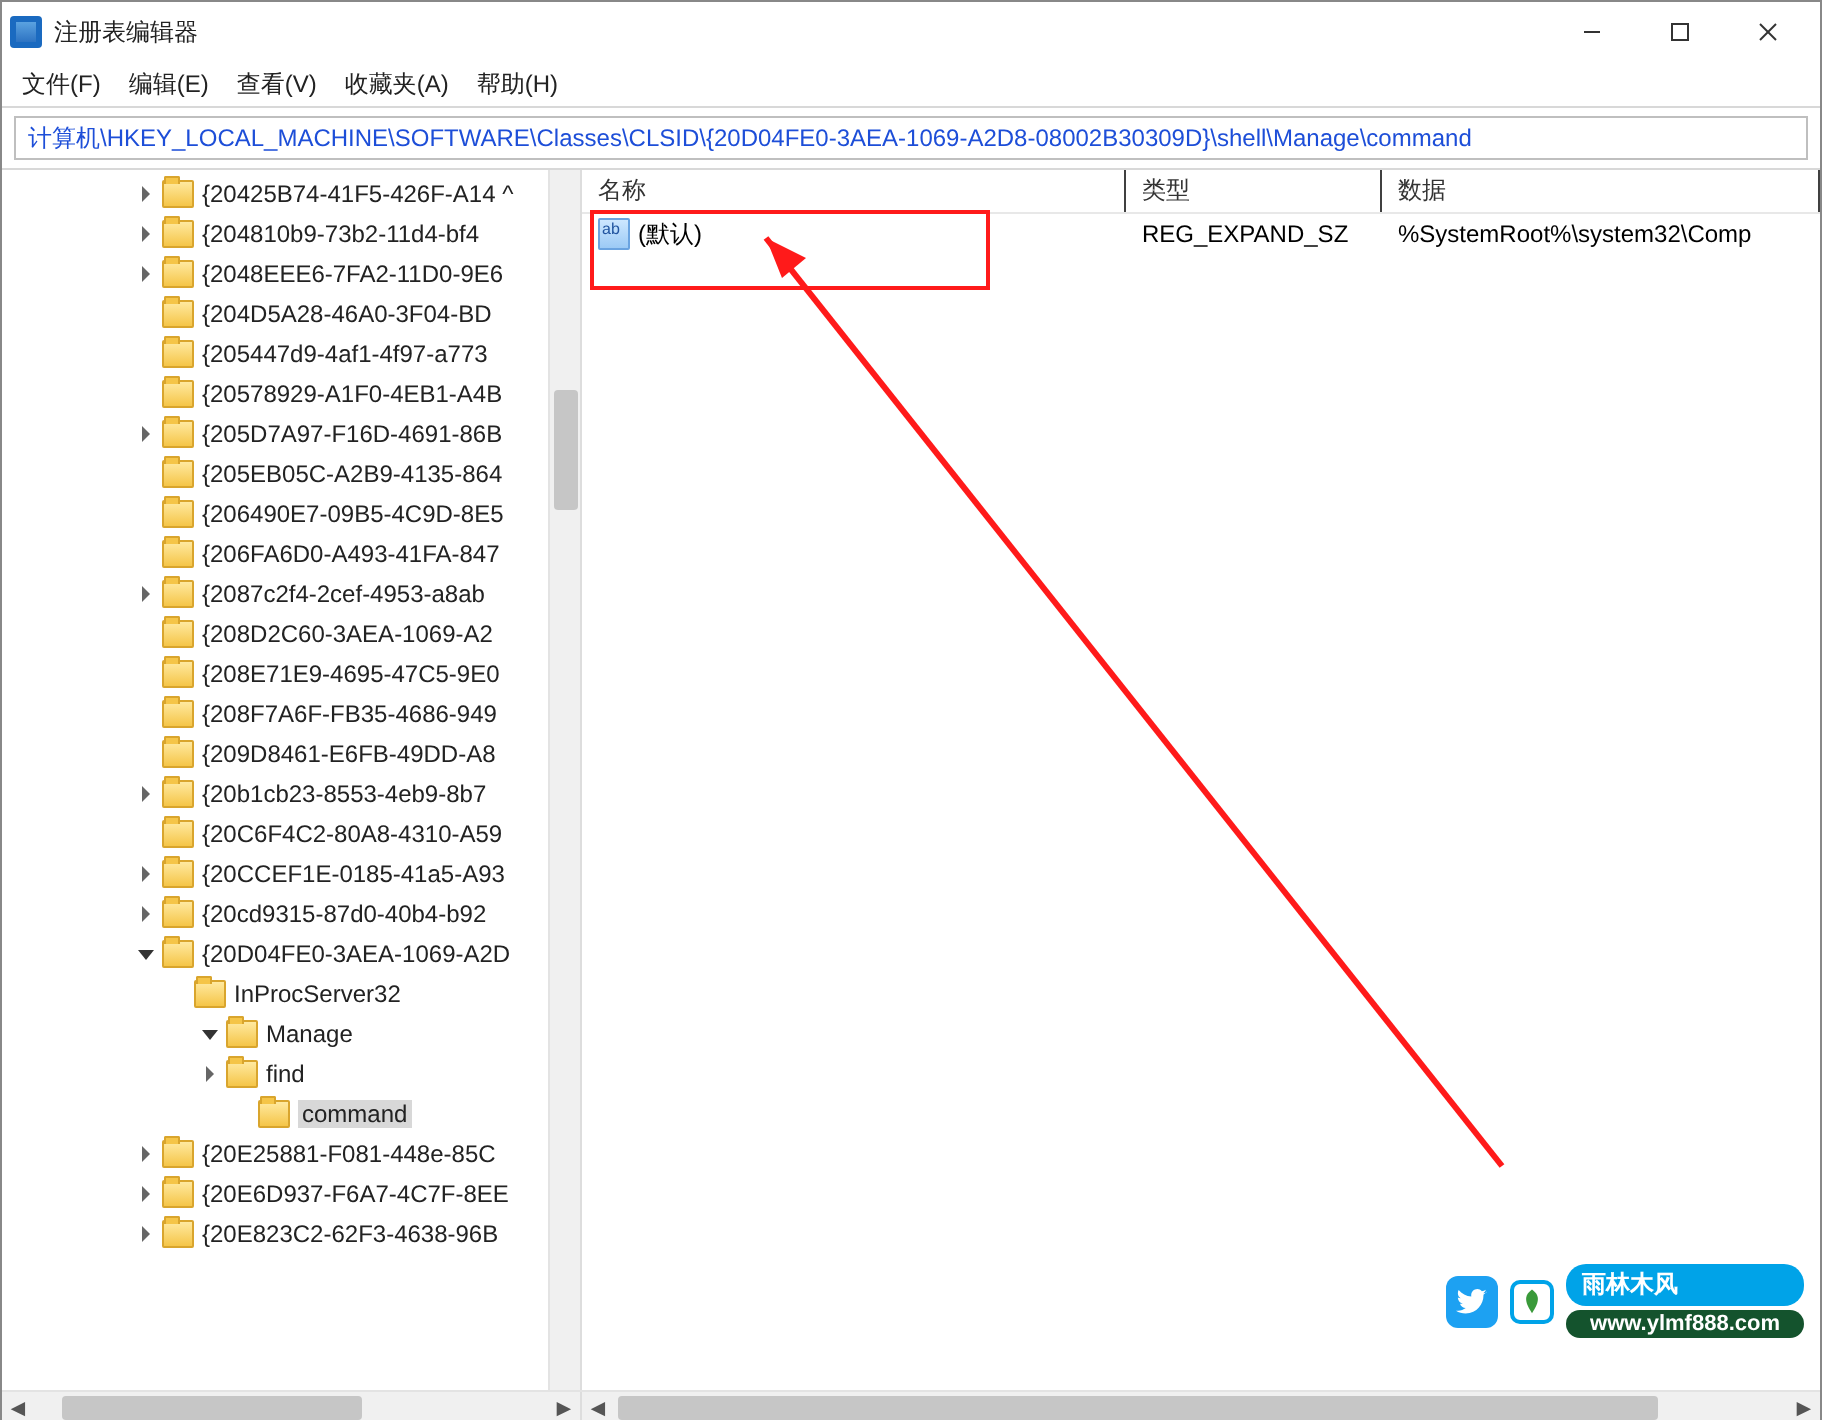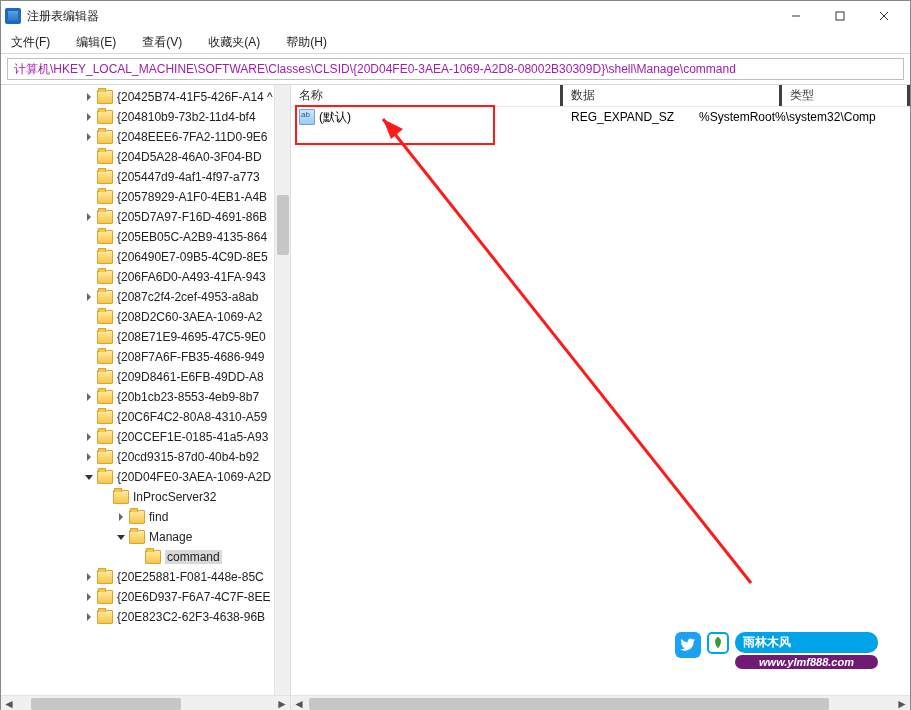--- a/index.html
+++ b/index.html
@@ -5,65 +5,65 @@
   * { box-sizing: border-box; margin: 0; padding: 0; font-family: "Microsoft YaHei", Tahoma, sans-serif; font-size: 12px; }
   html, body { width: 911px; height: 710px; background: #f6f6f6; overflow: hidden; }
   .window { width: 911px; height: 710px; background: #fff; border: 1px solid #888; position: relative; }
   .titlebar { display: flex; align-items: center; height: 30px; padding: 13px 4px; }
   .titlebar .app-icon { width: 16px; height: 16px; background: #1a6ac0; margin-right: 6px; display: inline-block; border-radius: 2px; position:relative; }
   .titlebar .app-icon:after{content:"";position:absolute;left:3px;top:3px;width:10px;height:10px;background:linear-gradient(#5aa2e0,#2d73c2);}
   .titlebar .title { flex: 0 0 auto; color: #222; }
   .titlebar .spacer { flex: 1; }
   .winbtn { width: 44px; height: 28px; display: flex; align-items: center; justify-content: center; color: #444; }
   .winbtn svg { width: 10px; height: 10px; }
-  .menubar { display: flex; align-items: center; height: 22px; padding: 0 6px; gap: 18px; color: #222; }
+  .menubar { display: flex; align-items: center; height: 22px; padding: 0 6px; gap: 6px; color: #222; }
   .menubar .menu-item { padding: 1px 4px; }
   .addrbar { border-top: 1px solid #d8d8d8; border-bottom: 1px solid #d8d8d8; background:#fff; padding: 4px 6px; }
-  .addrbar input { width: 100%; border: 1px solid #bfbfbf; padding: 3px 6px; font-size: 12px; color:#a21caf; background:#fff; }
+  .addrbar input { width: 100%; border: 1px solid #bfbfbf; padding: 3px 6px; font-size: 12px; color:#1d4ed8; background:#fff; }
   .content { display: flex; height: calc(100% - 30px - 22px - 30px - 16px); position:relative; }
   
   .tree-wrap{ width:290px; flex:0 0 290px; border-right:1px solid #ddd; position:relative; overflow:hidden; background:#fff;}
   .tree { height:100%; overflow:hidden; padding-top:2px;}
-  .tree-row { display:flex; align-items:center; height:20px; white-space:nowrap; position:relative; padding-left:16px;}
+  .tree-row { display:flex; align-items:center; height:20px; white-space:nowrap; position:relative; padding-left:0;}
   .tw { width:16px; height:16px; display:inline-flex; align-items:center; justify-content:center; color:#555; flex:0 0 16px;}
   .tw.empty{visibility:hidden;}
   .folder-icon { width:16px; height:14px; flex:0 0 16px; margin-right:4px; display:inline-block; background: linear-gradient(#ffe9a0,#f5c548); border:1px solid #d9a52d; border-radius:1px; position:relative;}
   .folder-icon:before{content:"";position:absolute;top:-3px;left:0;width:6px;height:3px;background:#f5c548;border:1px solid #d9a52d;border-bottom:none;border-radius:1px 1px 0 0;}
   .tree-label { color:#222; overflow:hidden; text-overflow:clip; }
   .tree-row.selected .tree-label{ background:#d8d8d8; padding:0 2px;}
   .ind { display:inline-block; height:1px; }
   
   .tree-scroll{position:absolute; right:0; top:0; bottom:0; width:16px; background:#f0f0f0; border-left:1px solid #e3e3e3;}
   .tree-thumb{position:absolute; left:2px; width:12px; top:110px; height:60px; background:#c6c6c6; border-radius:2px;}
   
   .list{ flex:1; display:flex; flex-direction:column; background:#fff; position:relative;}
   .list-header{ display:flex; height:22px; align-items:center; border-bottom:1px solid #e8e8e8; color:#333;}
-  .list-header .col{ padding:0 8px; border-right:3px solid #404040; height:100%; display:flex; align-items:center;}
+  .list-header .col{ padding:0 8px; border-right:1px solid #404040; height:100%; display:flex; align-items:center;}
   .list-body{flex:1; position:relative;}
   .list-row{display:flex; align-items:center; height:20px; padding:2px 0;}
   .list-row .cell{padding:0 8px; overflow:hidden; white-space:nowrap;}
   .val-icon{width:16px;height:16px;display:inline-block;margin-right:4px;vertical-align:middle;background:linear-gradient(#cde7ff,#9ccaf5);border:1px solid #6aa3e0;border-radius:1px;position:relative;}
   .val-icon:after{content:"ab";font-size:8px;color:#2255a0;position:absolute;left:1px;top:1px;line-height:8px;}
   .col-name{ width:272px;}
   .col-type{ width:128px;}
   .col-data{ flex:1;}
   .redbox{ position:absolute; border:2px solid #ff1a1a; pointer-events:none; z-index:5;}
   .arrow{position:absolute; z-index:5; pointer-events:none;}
   .arrow line{stroke:#ff1a1a;stroke-width:3;}
   .arrow polygon{fill:#ff1a1a;}
   
   .bottom-bar{height:16px; background:#f0f0f0; border-top:1px solid #e3e3e3; display:flex;}
   .hscroll-track{flex:1; position:relative;}
   .hscroll-track .sbtn{width:16px;height:16px;display:inline-flex;align-items:center;justify-content:center;color:#555;}
   .hscroll-thumb{position:absolute; top:2px; height:12px; background:#c6c6c6; border-radius:2px;}
   
-  .watermark{position:absolute; right:32px; bottom:26px; display:flex; gap:6px; z-index:8;}
+  .watermark{position:absolute; right:8px; bottom:26px; display:flex; align-items:center; gap:6px; z-index:8;}
   .wm-badge{background:#00a3e8;color:#fff;border-radius:10px;padding:2px 8px;display:flex;align-items:center;gap:6px;font-weight:bold;}
   .wm-leaf{width:22px;height:22px;border-radius:5px;background:#fff;border:2px solid #00a3e8;display:flex;align-items:center;justify-content:center;}
-  .wm-url{background:#701a75;color:#fff;border-radius:8px;padding:1px 24px;font-weight:bold;font-size:11px;font-style:italic;}
+  .wm-url{background:#14532d;color:#fff;border-radius:8px;padding:1px 12px;font-weight:bold;font-size:11px;}
   .wm-bird{width:26px;height:26px;background:#1da1f2;border-radius:6px;display:flex;align-items:center;justify-content:center;}
 </style>
 </head>
 <body>
 
 <div class="window">
 
   <div class="titlebar">
     <span class="app-icon"></span>
     <span class="title">注册表编辑器</span>
@@ -169,21 +169,21 @@
           <div class="tree-row">
             <span class="ind" style="width: 64px;"></span>
             <span class="tw empty"></span>
             <span class="folder-icon"></span>
             <span class="tree-label">{206490E7-09B5-4C9D-8E5</span>
           </div>
           <div class="tree-row">
             <span class="ind" style="width: 64px;"></span>
             <span class="tw empty"></span>
             <span class="folder-icon"></span>
-            <span class="tree-label">{206FA6D0-A493-41FA-943</span>
+            <span class="tree-label">{206FA6D0-A493-41FA-847</span>
           </div>
           <div class="tree-row">
             <span class="ind" style="width: 64px;"></span>
             <span class="tw">
               <svg width="8" height="8" viewBox="0 0 8 8">
                 <path d="M2 0 L6 4 L2 8 Z" fill="#666"></path>
               </svg>
             </span>
             <span class="folder-icon"></span>
             <span class="tree-label">{2087c2f4-2cef-4953-a8ab</span>
@@ -261,35 +261,35 @@
           <div class="tree-row">
             <span class="ind" style="width: 80px;"></span>
             <span class="tw empty"></span>
             <span class="folder-icon"></span>
             <span class="tree-label">InProcServer32</span>
           </div>
           <div class="tree-row">
             <span class="ind" style="width: 96px;"></span>
             <span class="tw">
               <svg width="8" height="8" viewBox="0 0 8 8">
+                <path d="M0 2 L8 2 L4 7 Z" fill="#333"></path>
+              </svg>
+            </span>
+            <span class="folder-icon"></span>
+            <span class="tree-label">Manage</span>
+          </div>
+          <div class="tree-row">
+            <span class="ind" style="width: 96px;"></span>
+            <span class="tw">
+              <svg width="8" height="8" viewBox="0 0 8 8">
                 <path d="M2 0 L6 4 L2 8 Z" fill="#666"></path>
               </svg>
             </span>
             <span class="folder-icon"></span>
             <span class="tree-label">find</span>
-          </div>
-          <div class="tree-row">
-            <span class="ind" style="width: 96px;"></span>
-            <span class="tw">
-              <svg width="8" height="8" viewBox="0 0 8 8">
-                <path d="M0 2 L8 2 L4 7 Z" fill="#333"></path>
-              </svg>
-            </span>
-            <span class="folder-icon"></span>
-            <span class="tree-label">Manage</span>
           </div>
           <div class="tree-row selected">
             <span class="ind" style="width: 112px;"></span>
             <span class="tw empty"></span>
             <span class="folder-icon"></span>
             <span class="tree-label">command</span>
           </div>
           <div class="tree-row">
             <span class="ind" style="width: 64px;"></span>
             <span class="tw">
@@ -322,22 +322,22 @@
           </div>
         </div>
       <div class="tree-scroll">
         <div class="tree-thumb"></div>
       </div>
     </div>
 
     <div class="list">
       <div class="list-header">
         <div class="col col-name">名称</div>
+        <div class="col col-type">类型</div>
         <div class="col col-data">数据</div>
-        <div class="col col-type">类型</div>
       </div>
       <div class="list-body">
         <div class="list-row">
           <div class="cell col-name">
             <span class="val-icon"></span><span>(默认)</span>
           </div>
           <div class="cell col-type">REG_EXPAND_SZ</div>
           <div class="cell col-data">%SystemRoot%\system32\Comp</div>
         </div>
 

